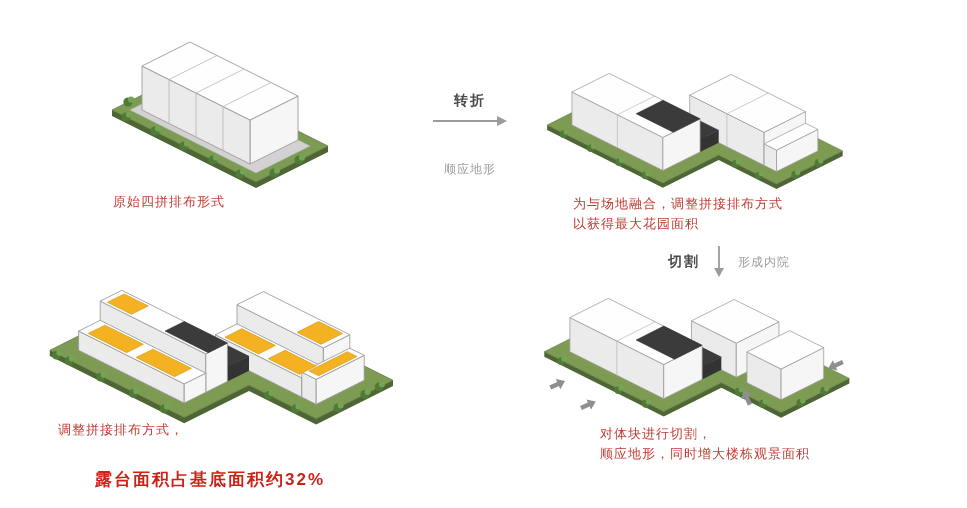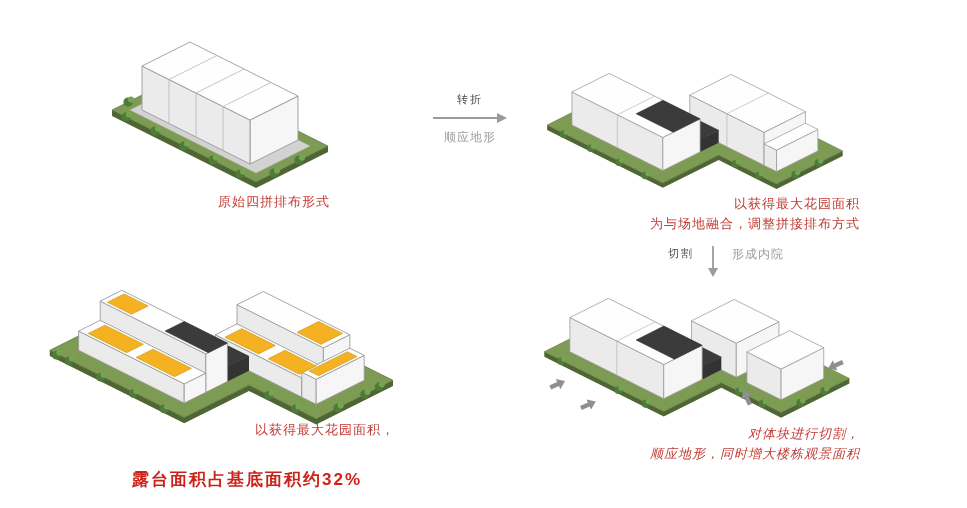--- a/index.html
+++ b/index.html
@@ -1,24 +1,24 @@
 <!DOCTYPE html>
 <html style="--green_top: #7d9b52; --green_side: #4d6633; --walkway: #d2d2d2; --building_top: #fefefe; --building_side: #ebebeb; --building_end: #f6f6f6; --outline: #9a9a9a; --dark_roof: #3b3b3b; --dark_roof_side: #2a2a2a; --terrace_yellow: #f4b223; --terrace_edge: #cf9a15; --tree_dark: #4f7a38; --tree_light: #76a455; --arrow_gray: #9b9b9b; --label_dark: #4a4a4a; --caption_red: #c13b33; --footnote_red: #cc2218;"><head>
 <meta charset="utf-8">
 <style>
   html,body{margin:0;padding:0;background:#ffffff;}
   body{font-family:"Liberation Sans","DejaVu Sans",sans-serif;}
   #canvas{position:relative;width:967px;height:508px;background:#fff;overflow:hidden;}
   .stage{position:absolute;}
-  .caption{position:absolute;text-align:right;font-size:13px;color:var(--caption_red);line-height:1.55;letter-spacing:1px;}
+  .caption{position:absolute;text-align:left;font-size:13px;color:var(--caption_red);line-height:1.55;letter-spacing:1px;margin-left:33px;}
   .footnote{position:absolute;text-align:center;font-size:17px;font-weight:bold;color:var(--footnote_red);letter-spacing:2px;}
   .t-col{position:absolute;display:flex;flex-direction:column;align-items:center;gap:5px;}
   .t-row{position:absolute;display:flex;flex-direction:row;align-items:flex-start;gap:12px;}
-  .t-label{font-size:11px;font-weight:normal;color:var(--label_dark);letter-spacing:2px;}
-  .t-sub{font-size:12px;color:var(--arrow_gray);letter-spacing:1px;}
+  .t-label{font-size:14px;font-weight:bold;color:var(--label_dark);letter-spacing:2px;}
+  .t-sub{font-size:12px;color:var(--arrow_gray);letter-spacing:1px;margin-top:29px;}
   .t-row .t-label,.t-row .t-sub{margin-top:2px;}
   
   polygon,path{stroke-linejoin:round;}
   .p-top{fill:var(--green_top);stroke:var(--green_side);stroke-width:.6;}
   .p-side{fill:var(--green_side);stroke:none;}
   .walk{fill:var(--walkway);stroke:#b9b9b9;stroke-width:.5;}
   .f-top{fill:var(--building_top);stroke:var(--outline);stroke-width:.9;}
   .f-side{fill:var(--building_side);stroke:var(--outline);stroke-width:.9;}
   .f-end{fill:var(--building_end);stroke:var(--outline);stroke-width:.9;}
   .d-top{fill:var(--dark_roof);stroke:#222;stroke-width:.5;}
@@ -120,25 +120,25 @@
         <use href="#tr2" x="58" y="126"></use>
         <use href="#tr2" x="92" y="143"></use>
       <use href="#tr2" x="124" y="159"></use>
         <use href="#tr2" x="233" y="145"></use>
         <use href="#tr2" x="261" y="159"></use>
       <use href="#tr2" x="305" y="158"></use>
         <use href="#tr2" x="333" y="144"></use>
     </g>
   </svg>
   <div class="caption" style="left:540px;top:194px;width:320px;">
+    <div>为与场地融合，调整拼接排布方式</div>
     <div>以获得最大花园面积</div>
-    <div>为与场地融合，调整拼接排布方式</div>
-  </div>
-
-  <div class="t-row" style="left:668px;top:244px;">
+  </div>
+
+  <div class="t-row" style="left:668px;top:244px;align-items:center;">
     <div class="t-label">切割</div>
     <svg width="14" height="34" viewBox="0 0 14 34">
       <line class="arr-line" x1="7" y1="2" x2="7" y2="24"></line>
         <polygon class="arr-head" points="2,24 7,33 12,24"></polygon>
     </svg>
     <div class="t-sub">形成内院</div>
   </div>
 
   <svg class="stage" style="left:540px;top:268px;" width="320" height="158" viewBox="0 0 375 185">
     <defs>
@@ -183,21 +183,21 @@
     <g>
       <use href="#tr3" x="25" y="109"></use>
         <use href="#tr3" x="92" y="143"></use>
       <use href="#tr3" x="124" y="159"></use>
         <use href="#tr3" x="233" y="145"></use>
         <use href="#tr3" x="261" y="159"></use>
       <use href="#tr3" x="305" y="158"></use>
         <use href="#tr3" x="333" y="144"></use>
     </g>
   </svg>
-  <div class="caption" style="left:540px;top:424px;width:320px;font-style:italic;">
+  <div class="caption" style="left:567px;top:424px;width:320px;">
     <div>对体块进行切割，</div>
     <div>顺应地形，同时增大楼栋观景面积</div>
   </div>
 
 
   <svg class="stage" style="left:45px;top:256px;" width="360" height="178" viewBox="0 0 375 185">
     <defs>
       <g id="tr4">
           <circle r="4.6" class="tree-d"></circle>
           <circle cx="3" cy="-2.5" r="3.1" class="tree-l"></circle>
@@ -253,18 +253,18 @@
       <use href="#tr4" x="92" y="143"></use>
         <use href="#tr4" x="124" y="159"></use>
         <use href="#tr4" x="233" y="145"></use>
       <use href="#tr4" x="261" y="159"></use>
         <use href="#tr4" x="305" y="158"></use>
         <use href="#tr4" x="333" y="144"></use>
       <use href="#tr4" x="348" y="136"></use>
     </g>
   </svg>
   <div class="caption" style="left:25px;top:420px;width:370px;">
-    <div>以获得最大花园面积，</div>
-  </div>
-
-  <div class="footnote" style="left:22px;top:468px;width:340px;text-align:right;">露台面积占基底面积约32%</div>
+    <div>调整拼接排布方式，</div>
+  </div>
+
+  <div class="footnote" style="left:40px;top:468px;width:340px;">露台面积占基底面积约32%</div>
 
 </div>
 
 </body></html>

